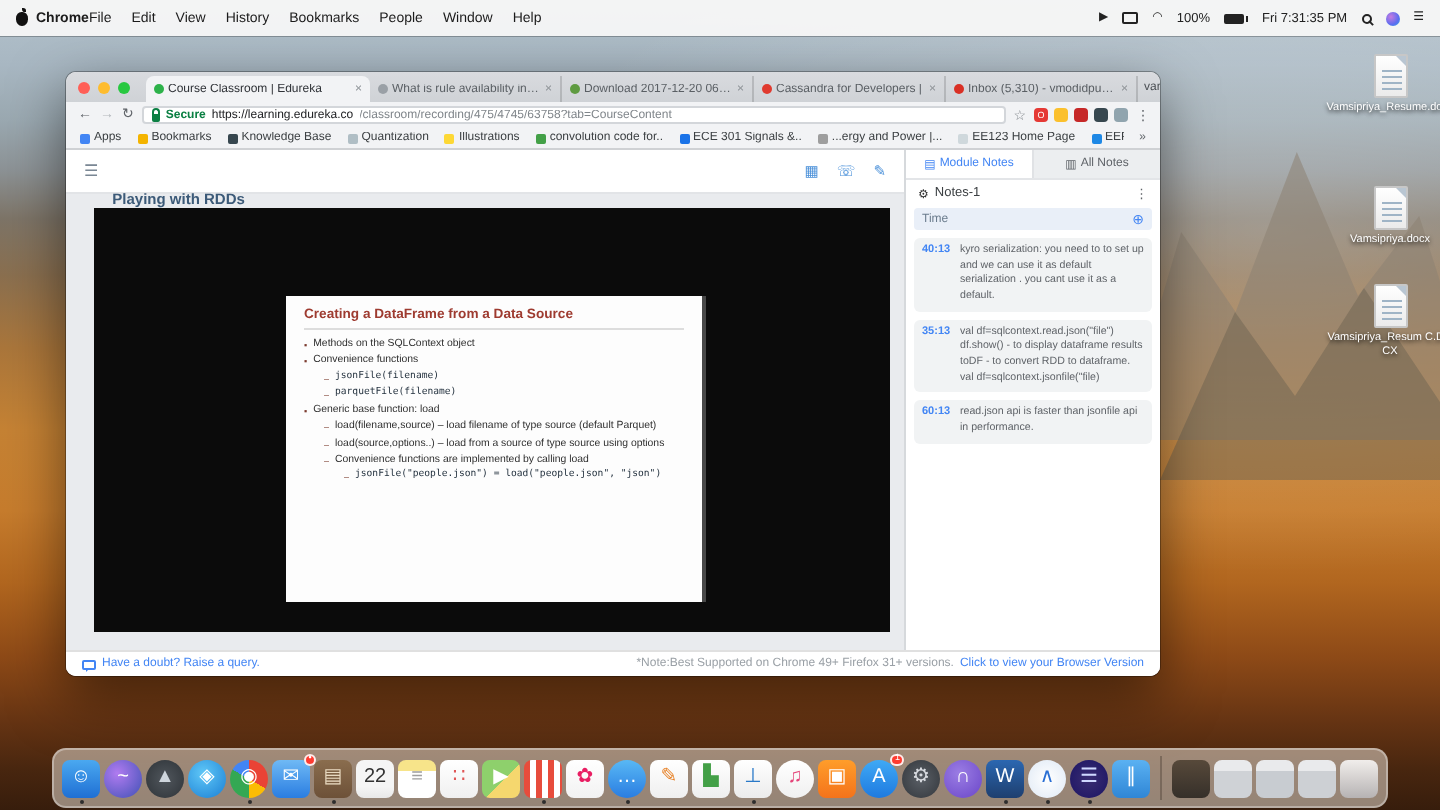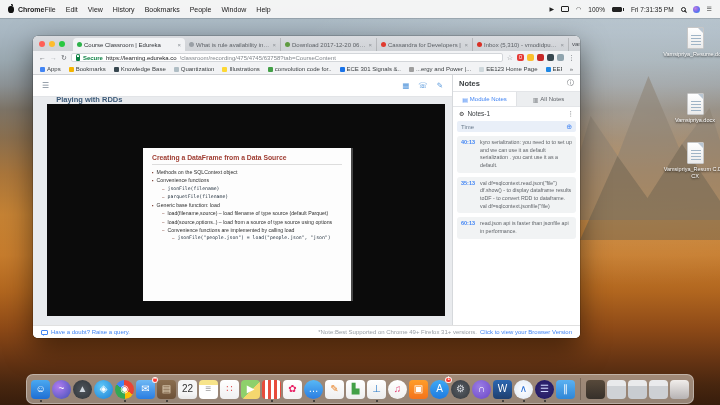--- a/index.html
+++ b/index.html
@@ -389,24 +389,20 @@
                 <div class="bullet mono" style="margin-left: 20px;">
                   <span class="mk">–</span>
                   <span class="btext">jsonFile("people.json") = load("people.json", "json")</span>
                 </div>
               </div>
           </div>
         </div>
       </div>
 
       <div class="notes">
-        <div class="nheader">
-          <span class="ntitle">Notes</span>
-          <span class="ninfo">ⓘ</span>
-        </div>
         <div class="ntabs">
 
             <div class="ntab active">
               <span>▤</span>
               <span>Module Notes</span>
             </div>
 
             <div class="ntab">
               <span>▥</span>
               <span>All Notes</span>

